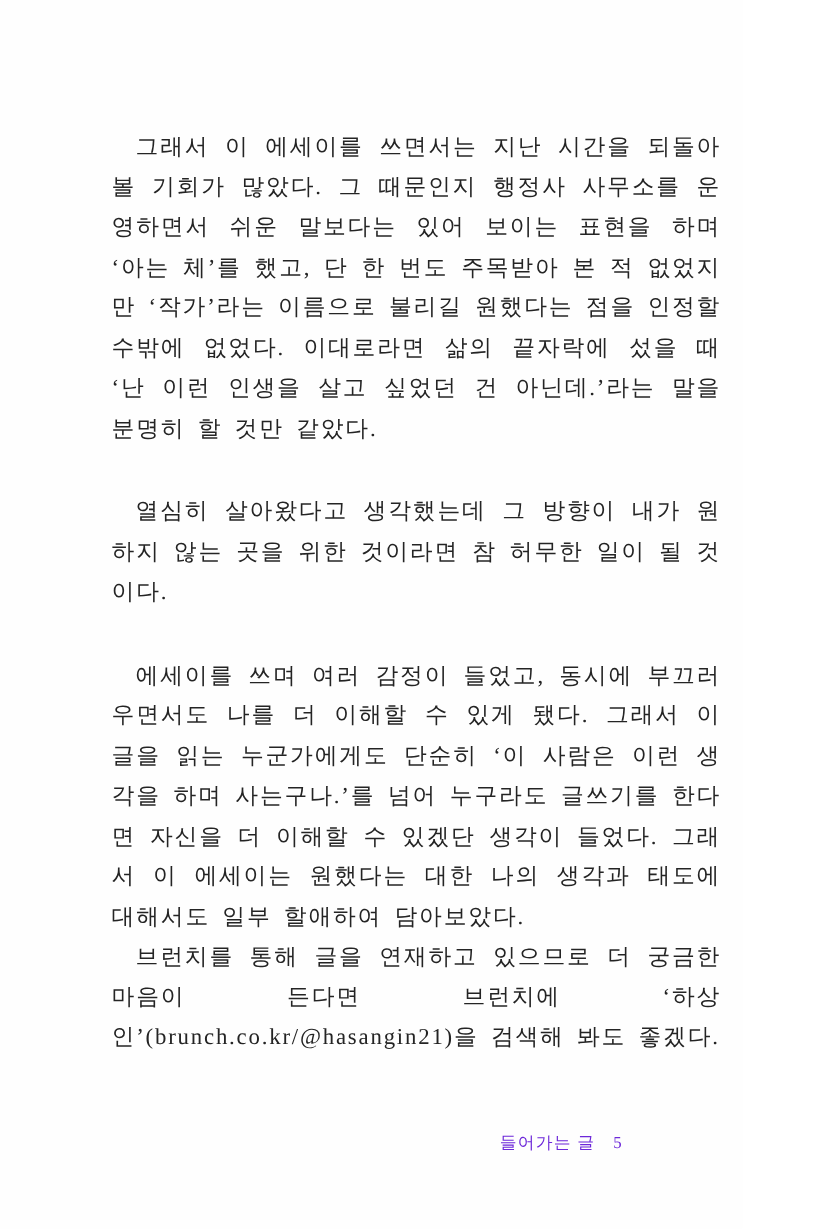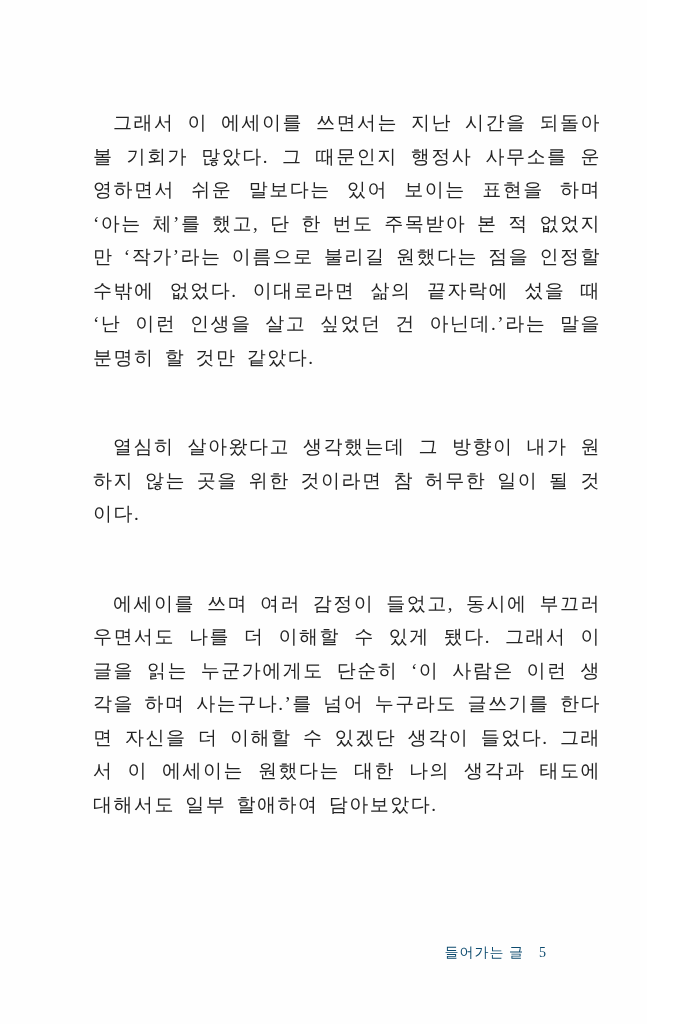--- a/index.html
+++ b/index.html
@@ -7,63 +7,63 @@
     padding: 0;
     background: #ffffff;
   }
   .page {
     position: relative;
     width: 619px;
     height: 1024px;
     background: #fefefe;
     overflow: hidden;
     font-family: "Liberation Serif", "DejaVu Serif", serif;
-    padding-left: 28px;
   }
   .text-block {
     position: absolute;
     left: 93px;
     top: 106px;
     width: 508px;
     font-size: 19px;
     line-height: 33.5px;
     letter-spacing: 1.5px;
     word-spacing: 4px;
     color: #242424;
     text-align: justify;
     text-justify: inter-character;
   }
   .para {
     margin: 0;
     text-indent: 20px;
   }
   .para.gap {
-    margin-top: 56px;
+    margin-top: 36px;
   }
   .footer {
     position: absolute;
     top: 944px;
     right: 100px;
     font-size: 14px;
     letter-spacing: 1px;
-    color: #0c4a6e;
+    color: #6d28d9;
     white-space: nowrap;
   }
   .footer .page-num {
     margin-left: 15px;
   }
 </style>
 </head>
 <body>
 
 <div class="page">
 
   <div class="text-block">
     <p class="para">그래서 이 에세이를 쓰면서는 지난 시간을 되돌아볼 기회가 많았다. 그 때문인지 행정사 사무소를 운영하면서 쉬운 말보다는 있어 보이는 표현을 하며 ‘아는 체’를 했고, 단 한 번도 주목받아 본 적 없었지만 ‘작가’라는 이름으로 불리길 원했다는 점을 인정할 수밖에 없었다. 이대로라면 삶의 끝자락에 섰을 때 ‘난 이런 인생을 살고 싶었던 건 아닌데.’라는 말을 분명히 할 것만 같았다.</p>
     <p class="para gap">열심히 살아왔다고 생각했는데 그 방향이 내가 원하지 않는 곳을 위한 것이라면 참 허무한 일이 될 것이다.</p>
     <p class="para gap">에세이를 쓰며 여러 감정이 들었고, 동시에 부끄러우면서도 나를 더 이해할 수 있게 됐다. 그래서 이 글을 읽는 누군가에게도 단순히 ‘이 사람은 이런 생각을 하며 사는구나.’를 넘어 누구라도 글쓰기를 한다면 자신을 더 이해할 수 있겠단 생각이 들었다. 그래서 이 에세이는 원했다는 대한 나의 생각과 태도에 대해서도 일부 할애하여 담아보았다.</p>
+    <p class="para">브런치를 통해 글을 연재하고 있으므로 더 궁금한 마음이 든다면 브런치에 ‘하상인’(brunch.co.kr/@hasangin21)을 검색해 봐도 좋겠다.</p>
   </div>
 
   <div class="footer">
     <span class="section-title">들어가는 글</span><span class="page-num">5</span>
   </div>
 
 </div>
 
 </body></html>

